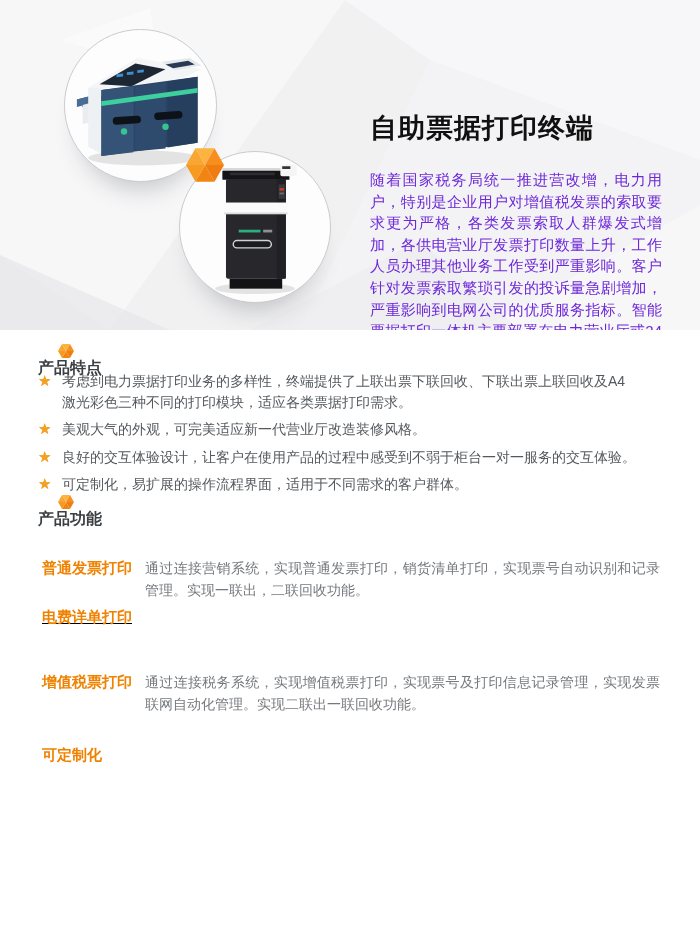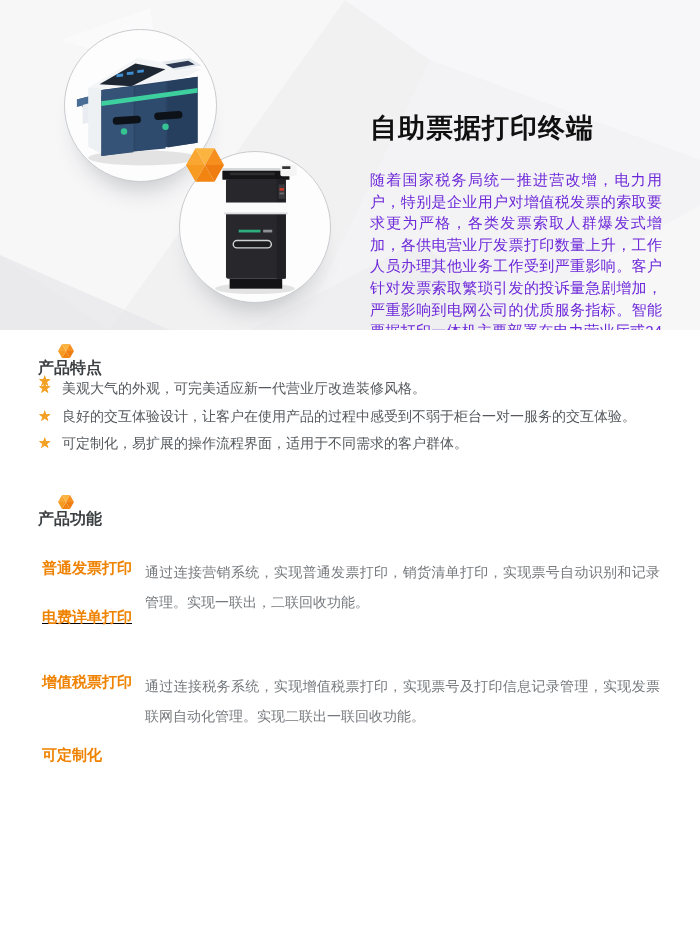--- a/index.html
+++ b/index.html
@@ -46,21 +46,21 @@
   
   .func-row{position:absolute;left:42px;width:618px;display:flex;z-index:5;}
   .func-row-1{top:541px;margin-top:16px;}
   .func-row-2{top:606px;text-decoration:underline;}
   .func-row-3{top:671px;}
   .func-row-4{top:744px;}
   .func-label{
     flex:0 0 103px;font-size:15px;font-weight:700;color:#ef8200;
     line-height:22px;white-space:nowrap;
   }
-  .func-desc{flex:1;font-size:14px;line-height:30px;color:#75797d;text-align:justify;}
+  .func-desc{flex:1;font-size:14px;line-height:22px;color:#75797d;text-align:justify;}
 </style>
 </head>
 <body>
 
 <div class="page">
 
   <div class="hero">
     <svg class="hero-bg" width="700" height="330" viewBox="0 0 700 330">
       <rect width="700" height="330" fill="#f1f1f2"></rect>
       <polygon points="0,0 345,0 110,330 0,255" fill="#ffffff" opacity="0.45"></polygon>
@@ -158,20 +158,21 @@
       <polygon points="50,44 100,44 75,88" fill="#ef7d11"></polygon>
       <polygon points="50,44 75,88 25,88" fill="#f28511"></polygon>
       <polygon points="50,44 25,88 0,44" fill="#f79a22"></polygon>
     </svg>
     <span class="section-title">产品特点</span>
   </div>
 
   <ul class="features-list">
     <li class="feature-item">
       <span class="star-icon">★</span>
+      <span>考虑到电力票据打印业务的多样性，终端提供了上联出票下联回收、下联出票上联回收及A4激光彩色三种不同的打印模块，适应各类票据打印需求。</span>
     </li>
     <li class="feature-item">
       <span class="star-icon">★</span>
       <span>美观大气的外观，可完美适应新一代营业厅改造装修风格。</span>
     </li>
     <li class="feature-item">
       <span class="star-icon">★</span>
       <span>良好的交互体验设计，让客户在使用产品的过程中感受到不弱于柜台一对一服务的交互体验。</span>
     </li>
     <li class="feature-item">

